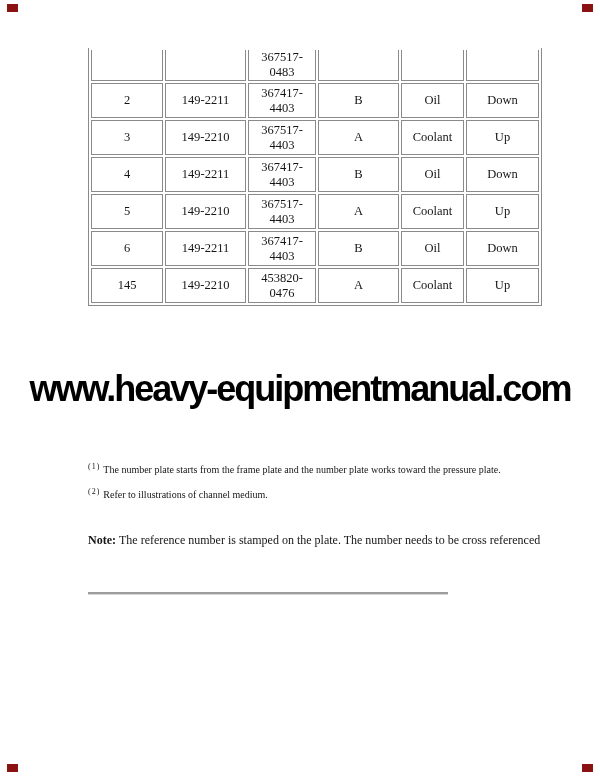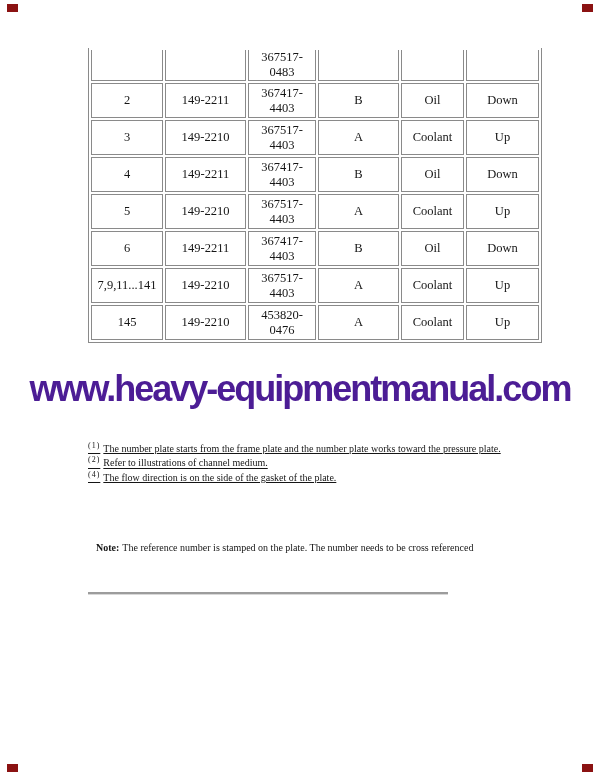--- a/index.html
+++ b/index.html
@@ -42,30 +42,30 @@
     background:#fff;
   }
   .data-table tr.partial td{
     border-top:none;
     height:31px;
     vertical-align:top;
   }
 
   
   .footnotes{
-    position:absolute;left:88px;top:440px;width:480px;
-    font-size:10px;line-height:11px;text-decoration:underline;
+    position:absolute;left:88px;top:456px;width:480px;
+    font-size:10px;line-height:22px;
   }
   .footnote{white-space:nowrap;}
   .footnote sup{font-size:8px;letter-spacing:1px;margin-right:3px;}
 
   
   .note{
     position:absolute;left:88px;top:532px;width:490px;
-    font-size:10px;line-height:16px;margin:8px;
+    font-size:12px;line-height:16px;margin:0;
     white-space:nowrap;
   }
   .note b{margin-right:3px;}
 
   
   .hrule{
     position:absolute;left:88px;top:592px;width:360px;height:2px;
     background:#9c9c9c;border-bottom:1px solid #d8d8d8;
   }
 
@@ -144,51 +144,40 @@
         </tr>
         <tr>
           <td>6</td>
           <td>149-2211</td>
           <td>367417-4403</td>
           <td>B</td>
           <td>Oil</td>
           <td>Down</td>
         </tr>
         <tr>
-          <td>7,9,11...141</td>
-          <td>149-2210</td>
-          <td>367517-4403</td>
-          <td>A</td>
-          <td>Coolant</td>
-          <td>Up</td>
-        </tr>
-        <tr>
           <td>145</td>
           <td>149-2210</td>
           <td>453820-0476</td>
           <td>A</td>
           <td>Coolant</td>
           <td>Up</td>
         </tr>
       </tbody>
   </table>
 
   <div class="footnotes">
     <div class="footnote">
       <sup>(1)</sup><span>The number plate starts from the frame plate and the number plate works toward the pressure plate.</span>
     </div>
     <div class="footnote">
       <sup>(2)</sup><span>Refer to illustrations of channel medium.</span>
     </div>
-    <div class="footnote">
-      <sup>(4)</sup><span>The flow direction is on the side of the gasket of the plate.</span>
-    </div>
   </div>
 
   <p class="note">
     <b>Note:</b><span>The reference number is stamped on the plate. The number needs to be cross referenced</span><br>
   </p>
 
   <div class="hrule"></div>
 
-  <div class="watermark" style="color: #4c1d95;">www.heavy-equipmentmanual.com</div>
+  <div class="watermark" style="color: #000000;">www.heavy-equipmentmanual.com</div>
 
 </div>
 
 </body></html>

